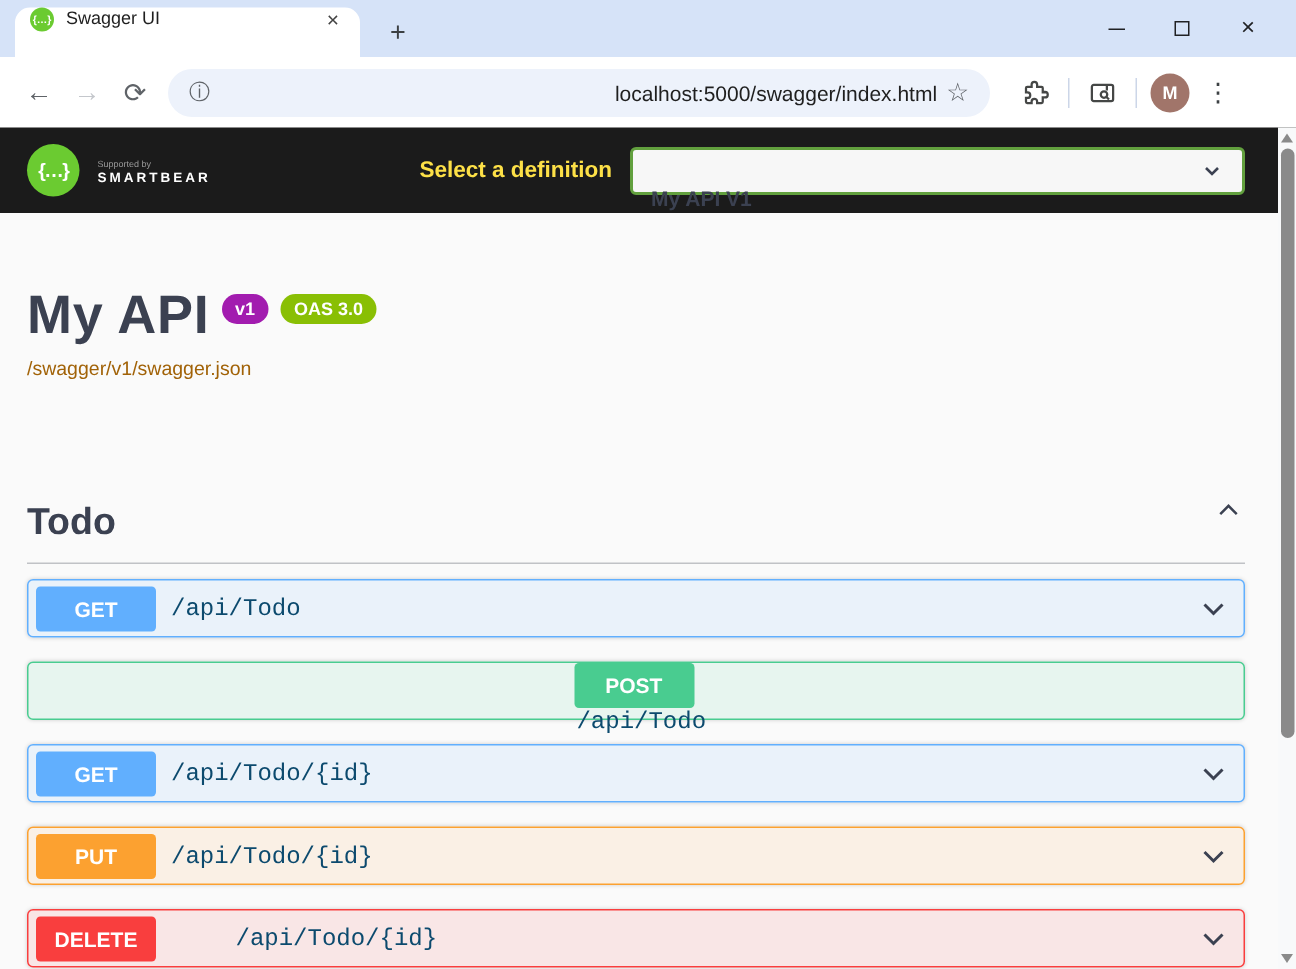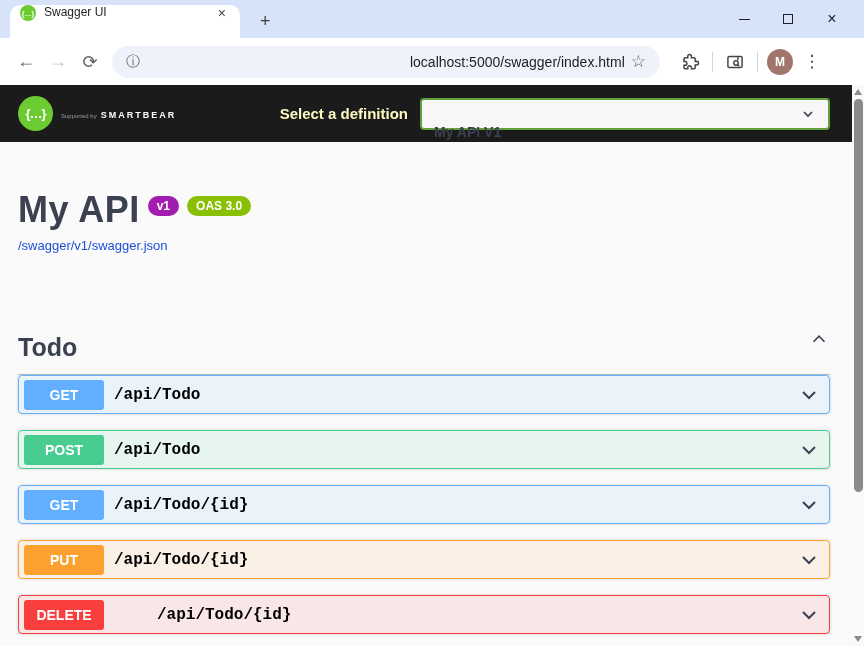--- a/index.html
+++ b/index.html
@@ -38,49 +38,49 @@
 
   
   .topbar { height:57px; background:#1b1b1b; display:flex; align-items:center; padding:0 34px 0 18px; }
   .logo-wrap { display:flex; align-items:center; }
   .logo-circle { width:35px; height:35px; border-radius:50%; background:#6bcb31; color:#fff;
                  font-size:13px; font-weight:bold; letter-spacing:-1px;
                  display:flex; align-items:center; justify-content:center; }
   .logo-textcol { margin-left:8px; display:flex; flex-direction:column; }
   .logo-word { color:#fff; font-size:23px; font-weight:bold; line-height:1; position:relative; }
   .logo-word::after { content:""; position:absolute; width:3px; height:3px; background:#fff; right:-6px; top:3px; }
-  .logo-sub { margin-top:3px; display:flex; align-items:baseline; }
+  .logo-sub { margin-top:3px; display:flex; align-items:baseline;flex-direction:column; }
   .supported-by { color:#9a9a9a; font-size:6px; }
   .brand { color:#fff; font-size:9px; font-weight:bold; letter-spacing:2px; margin-left:4px; }
   .def-area { margin-left:auto; display:flex; align-items:center; }
-  .def-label { color:#fef9c3; font-size:15px; font-weight:bold; margin-right:12px; white-space:nowrap; }
+  .def-label { color:#fde047; font-size:15px; font-weight:bold; margin-right:12px; white-space:nowrap; }
   .def-select { width:410px; height:32px; background:#f7f7f7; border:2px solid #62a03e; border-radius:4px;
                 display:flex; align-items:center; padding:0 12px; cursor:pointer; }
   .def-select-text { font-size:14px; font-weight:bold; color:#3b4151; flex:1;margin-top:37px; }
 
   
   .main { padding:50px 34px 0 18px; }
   .api-head { display:flex; align-items:flex-start; }
   .api-title { font-size:36px; font-weight:bold; color:#3b4151; line-height:1; letter-spacing:0.5px; }
   .pill { color:#fff; font-size:12px; font-weight:bold; padding:3px 9px; border-radius:57px; margin-left:8px; margin-top:4px; }
   .pill-version { background:#a21caf; }
   .pill-oas { background:#89bf04; }
-  .spec-link { display:inline-block; font-size:13px; color:#1d4ed8; margin-top:10px; text-decoration:none; cursor:pointer; }
+  .spec-link { display:inline-block; font-size:13px; color:#a16207; margin-top:10px; text-decoration:none; cursor:pointer; }
 
   .section-header { display:flex; align-items:center; justify-content:space-between; margin-top:62px;
                     padding-bottom:12px; border-bottom:1px solid rgba(59,65,81,.3); cursor:pointer; }
   .section-title { font-size:25px; font-weight:bold; color:#3b4151;margin-top:17px; }
   .chev { display:block; }
 
-  .endpoint-list { }
+  .endpoint-list { margin-top:10px; }
   .op-row { height:39px; border:1px solid; border-radius:4px; display:flex; align-items:center;
             padding:0 8px 0 5px; margin-bottom:16px; box-shadow:0 0 3px rgba(0,0,0,.18); cursor:pointer; }
   .method-badge { min-width:80px; text-align:center; padding:7px 6px; border-radius:3px; color:#fff;
                   font-weight:bold; font-size:14px; }
-  .op-path { font-family:"Liberation Mono", monospace; font-weight:bold; font-size:16px; color:#000000;
+  .op-path { font-family:"Liberation Mono", monospace; font-weight:normal; font-size:16px; color:#0c4a6e;
              margin-left:10px; flex:1; }
 
   
   .scrollbar { position:absolute; top:85px; right:0; width:12px; height:561px; background:#f8f9fa; }
   .sb-up { position:absolute; top:4px; left:2px; width:0; height:0;
            border-left:4px solid transparent; border-right:4px solid transparent; border-bottom:6px solid #8a8a8a; }
   .sb-down { position:absolute; bottom:4px; left:2px; width:0; height:0;
              border-left:4px solid transparent; border-right:4px solid transparent; border-top:6px solid #8a8a8a; }
   .sb-thumb { position:absolute; top:14px; left:1.5px; width:9px; height:393px; background:#8a8a8a; border-radius:5px; }
 </style>
@@ -175,21 +175,21 @@
 
   <div class="endpoint-list">
   <div class="op-row" style="border-color: rgb(97, 175, 254); background: rgba(97, 175, 254, 0.1);">
     <span class="method-badge" style="background: rgb(97, 175, 254);">GET</span>
     <span class="op-path">/api/Todo</span>
     <svg class="chev" width="24" height="24" viewBox="0 0 24 24" fill="none" stroke="#3b4151" stroke-width="2">
           <polyline points="6,9 12,15 18,9"></polyline>
         </svg>
   </div>
 
-  <div class="op-row" style="border-color: rgb(73, 204, 144); background: rgba(73, 204, 144, 0.1);">
+  <div class="op-row" style="border-color: rgb(73, 204, 144); background: rgba(73, 204, 144, 0.1); flex-direction: column;">
     <span class="method-badge" style="background: rgb(73, 204, 144);">POST</span>
     <span class="op-path">/api/Todo</span>
     <svg class="chev" width="24" height="24" viewBox="0 0 24 24" fill="none" stroke="#3b4151" stroke-width="2">
           <polyline points="6,9 12,15 18,9"></polyline>
         </svg>
   </div>
 
   <div class="op-row" style="border-color: rgb(97, 175, 254); background: rgba(97, 175, 254, 0.1);">
     <span class="method-badge" style="background: rgb(97, 175, 254);">GET</span>
     <span class="op-path">/api/Todo/{id}</span>

